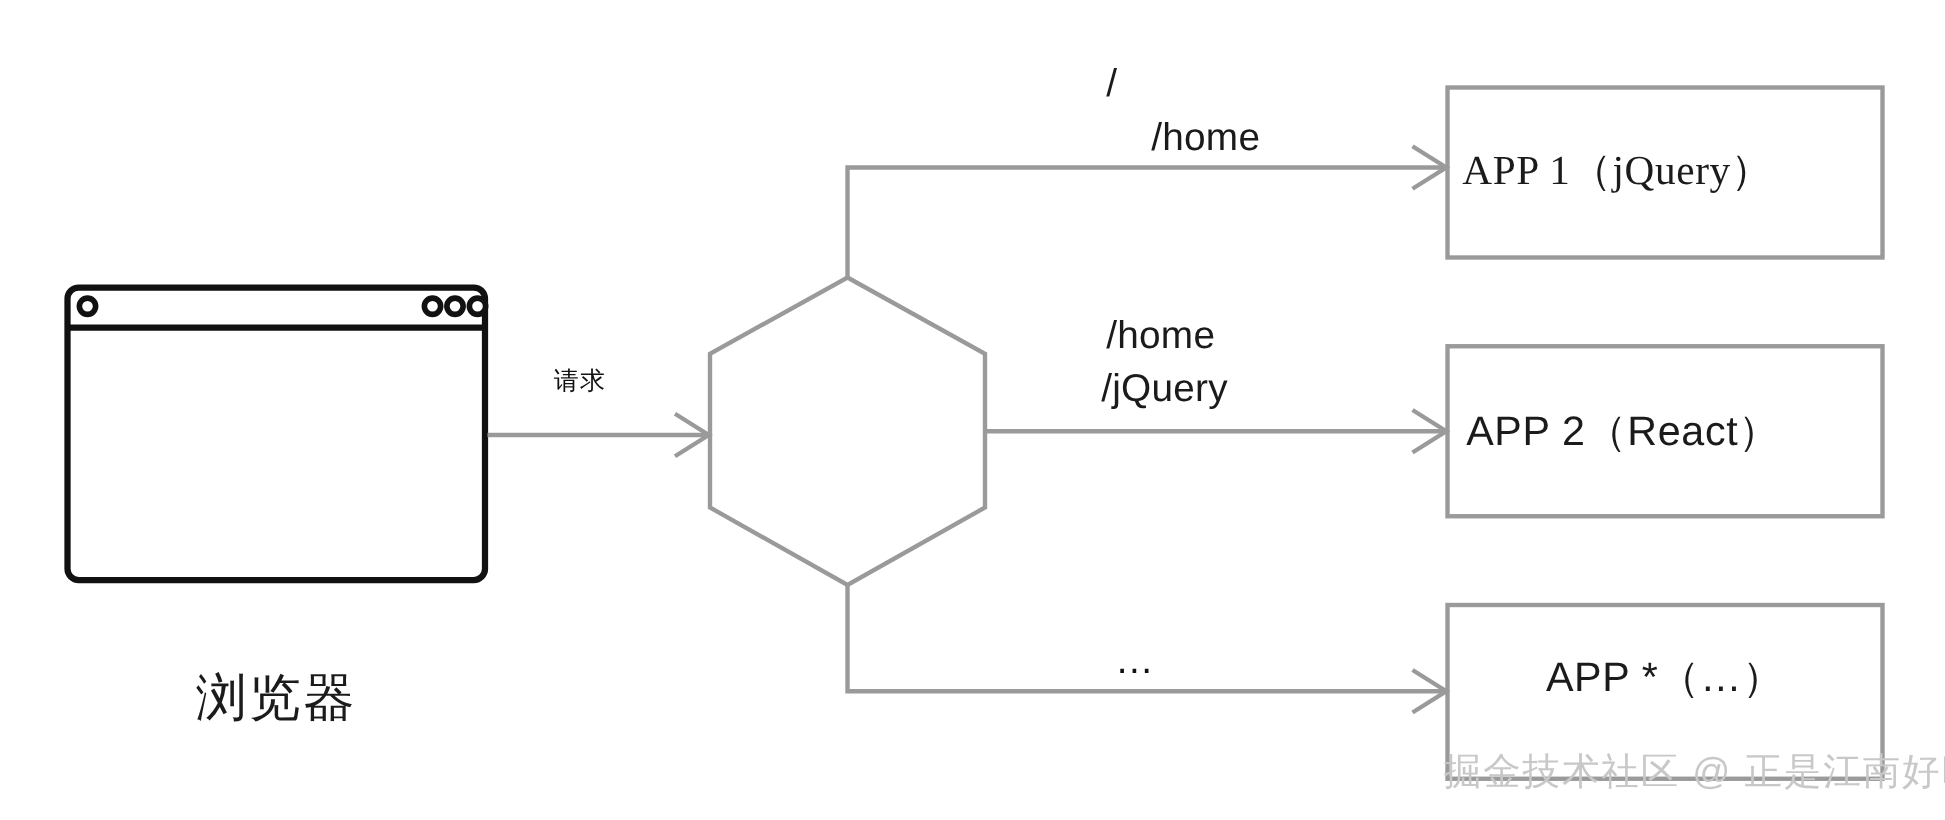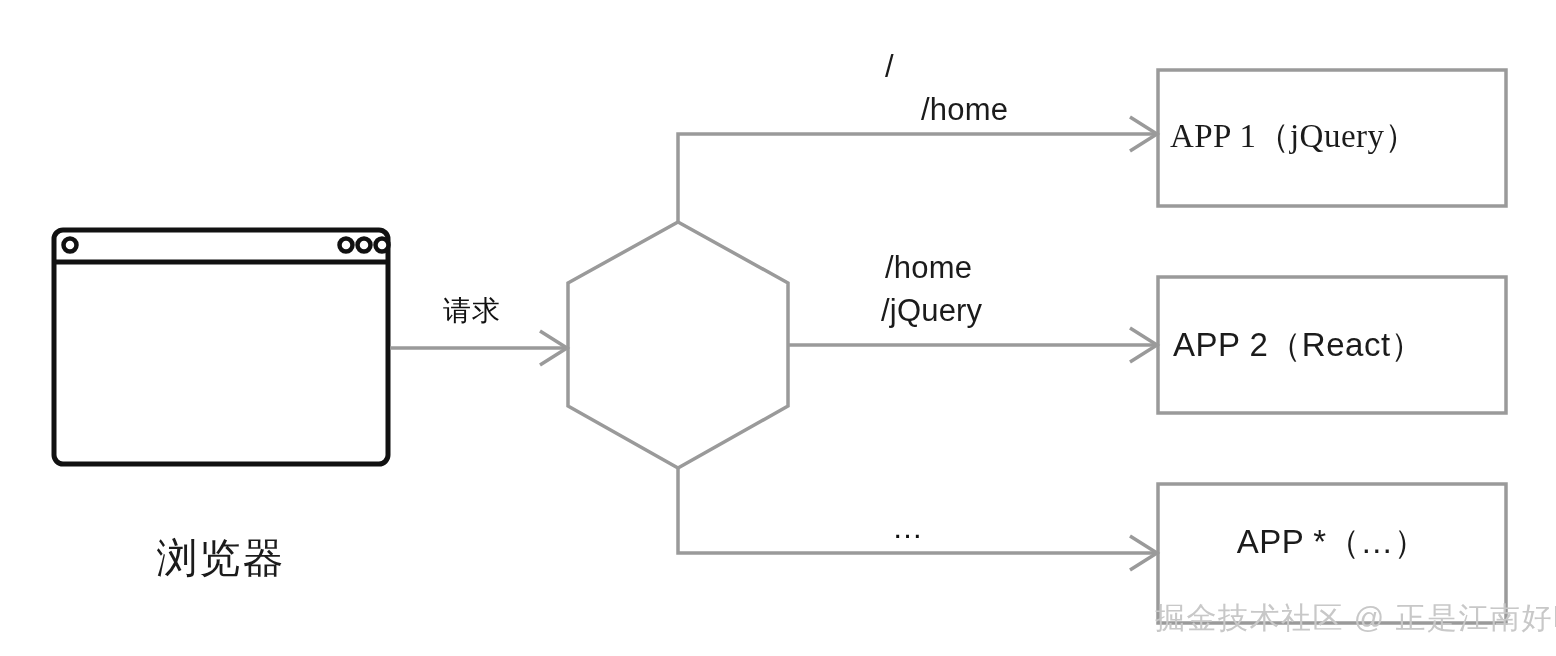--- a/index.html
+++ b/index.html
@@ -29,21 +29,21 @@
     position: absolute;
     white-space: pre;
     line-height: 1.18;
   }
   .path-label {
     font-size: 31px;
     color: #1b1b1b;
     letter-spacing: 0.2px;
   }
   .req-label {
-    font-size: 28px;
+    font-size: 20px;
     color: #111111;
     letter-spacing: 1px;
   }
   .browser-label {
     font-size: 41px;
     color: #1b1b1b;
     letter-spacing: 2px;
   }
   .hex-label {
     font-size: 38px;

